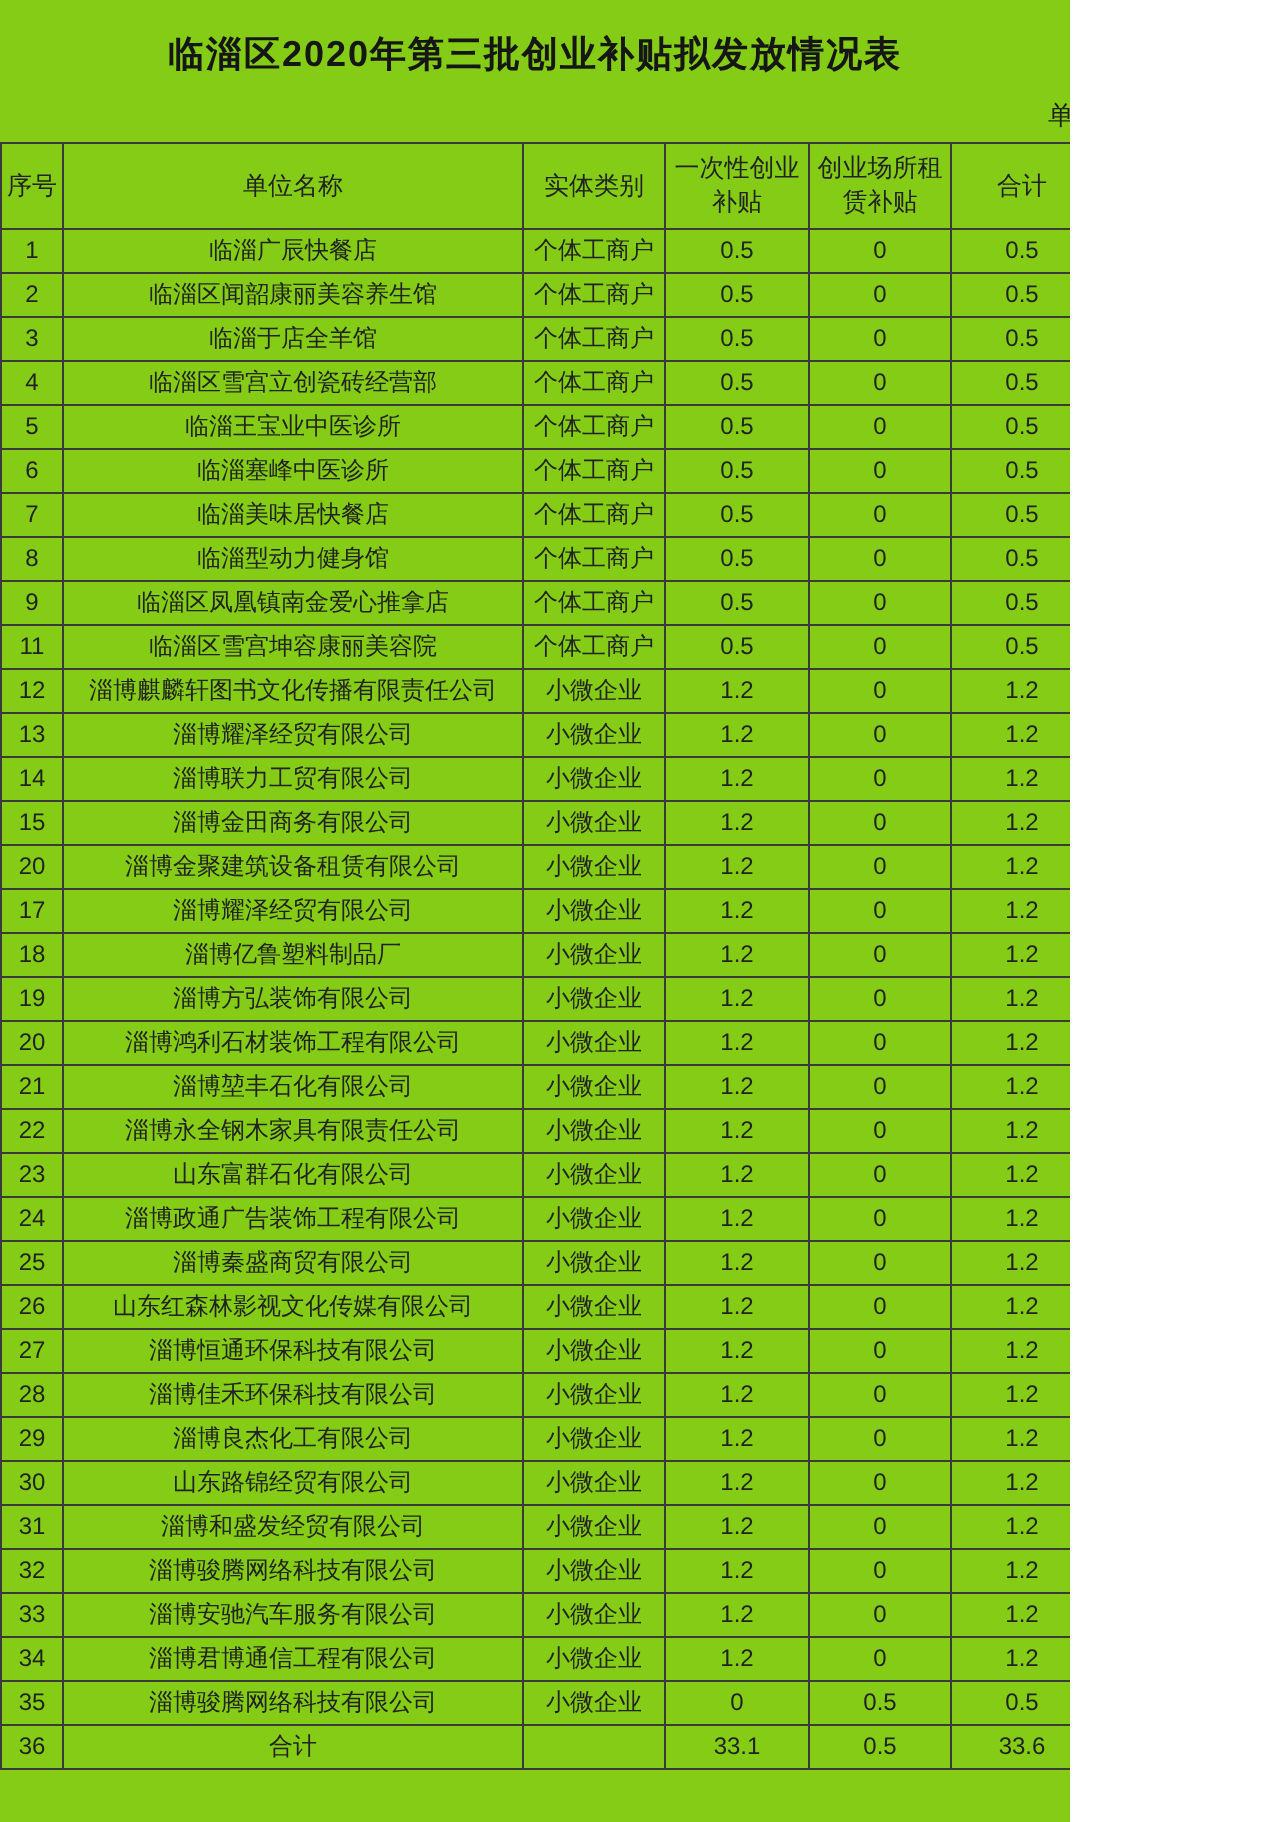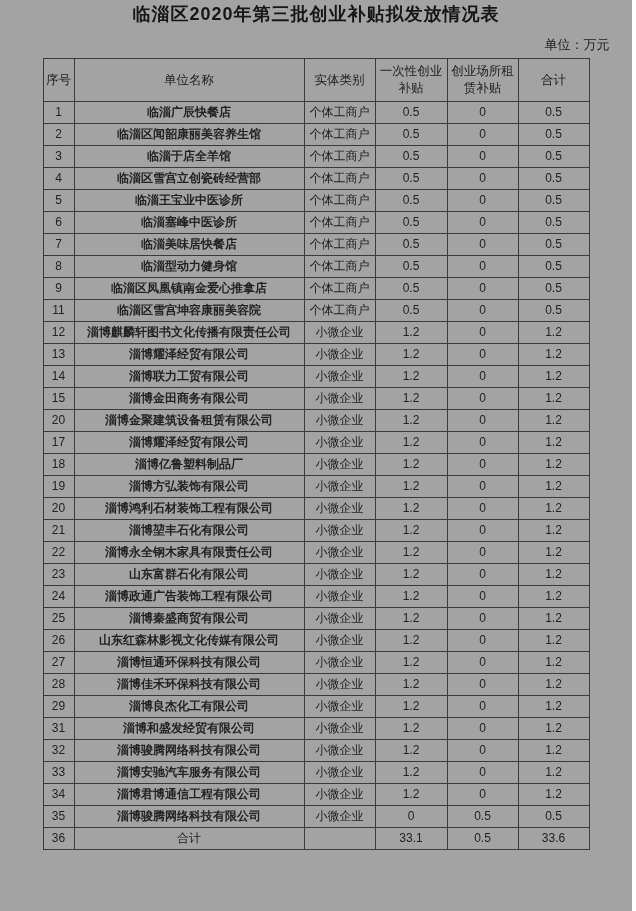--- a/index.html
+++ b/index.html
@@ -3,24 +3,24 @@
 <meta charset="utf-8">
 <style>
   * { box-sizing: border-box; margin: 0; padding: 0; }
   html, body {
     width: 636px;
     background: #ffffff;
     font-family: "Liberation Sans", "DejaVu Sans", sans-serif;
     color: #1f1f1f;
   }
   .page {
-    width: 632px;
+    width: 535px;
     height: 911px;
-    background: #a3a3a3;
-    padding-top: 2px;
+    background: #84cc16;
+    padding-top: 15px;
     overflow: hidden;
   }
   .page-title {
     text-align: center;
     font-size: 18px;
     font-weight: bold;
     letter-spacing: 1px;
     color: #161616;
     margin-bottom: 10px;
   }
@@ -51,21 +51,21 @@
   }
   table.subsidy-table thead th {
     font-weight: normal;
     height: 43px;
     font-size: 12.5px;
   }
   table.subsidy-table tbody td {
     height: 22px;
     white-space: nowrap;
   }
-  td.cell-name { text-align: left; padding-left: 5px; font-weight: bold; }
+  td.cell-name { text-align: left; padding-left: 5px; }
   td.cell-name-total { text-align: center; }
   col.col-index  { width: 31px; }
   col.col-name   { width: 230px; }
   col.col-entity { width: 71px; }
   col.col-once   { width: 72px; }
   col.col-rent   { width: 71px; }
   col.col-total  { width: 71px; }
 </style>
 </head>
 <body>
@@ -314,20 +314,28 @@
     </tr>
         <tr>
       <td class="cell-index">29</td>
       <td class="cell-name">淄博良杰化工有限公司</td>
       <td class="cell-entity">小微企业</td>
       <td class="cell-one-time">1.2</td>
       <td class="cell-rent">0</td>
       <td class="cell-total">1.2</td>
     </tr>
         <tr>
+      <td class="cell-index">30</td>
+      <td class="cell-name">山东路锦经贸有限公司</td>
+      <td class="cell-entity">小微企业</td>
+      <td class="cell-one-time">1.2</td>
+      <td class="cell-rent">0</td>
+      <td class="cell-total">1.2</td>
+    </tr>
+        <tr>
       <td class="cell-index">31</td>
       <td class="cell-name">淄博和盛发经贸有限公司</td>
       <td class="cell-entity">小微企业</td>
       <td class="cell-one-time">1.2</td>
       <td class="cell-rent">0</td>
       <td class="cell-total">1.2</td>
     </tr>
         <tr>
       <td class="cell-index">32</td>
       <td class="cell-name">淄博骏腾网络科技有限公司</td>

